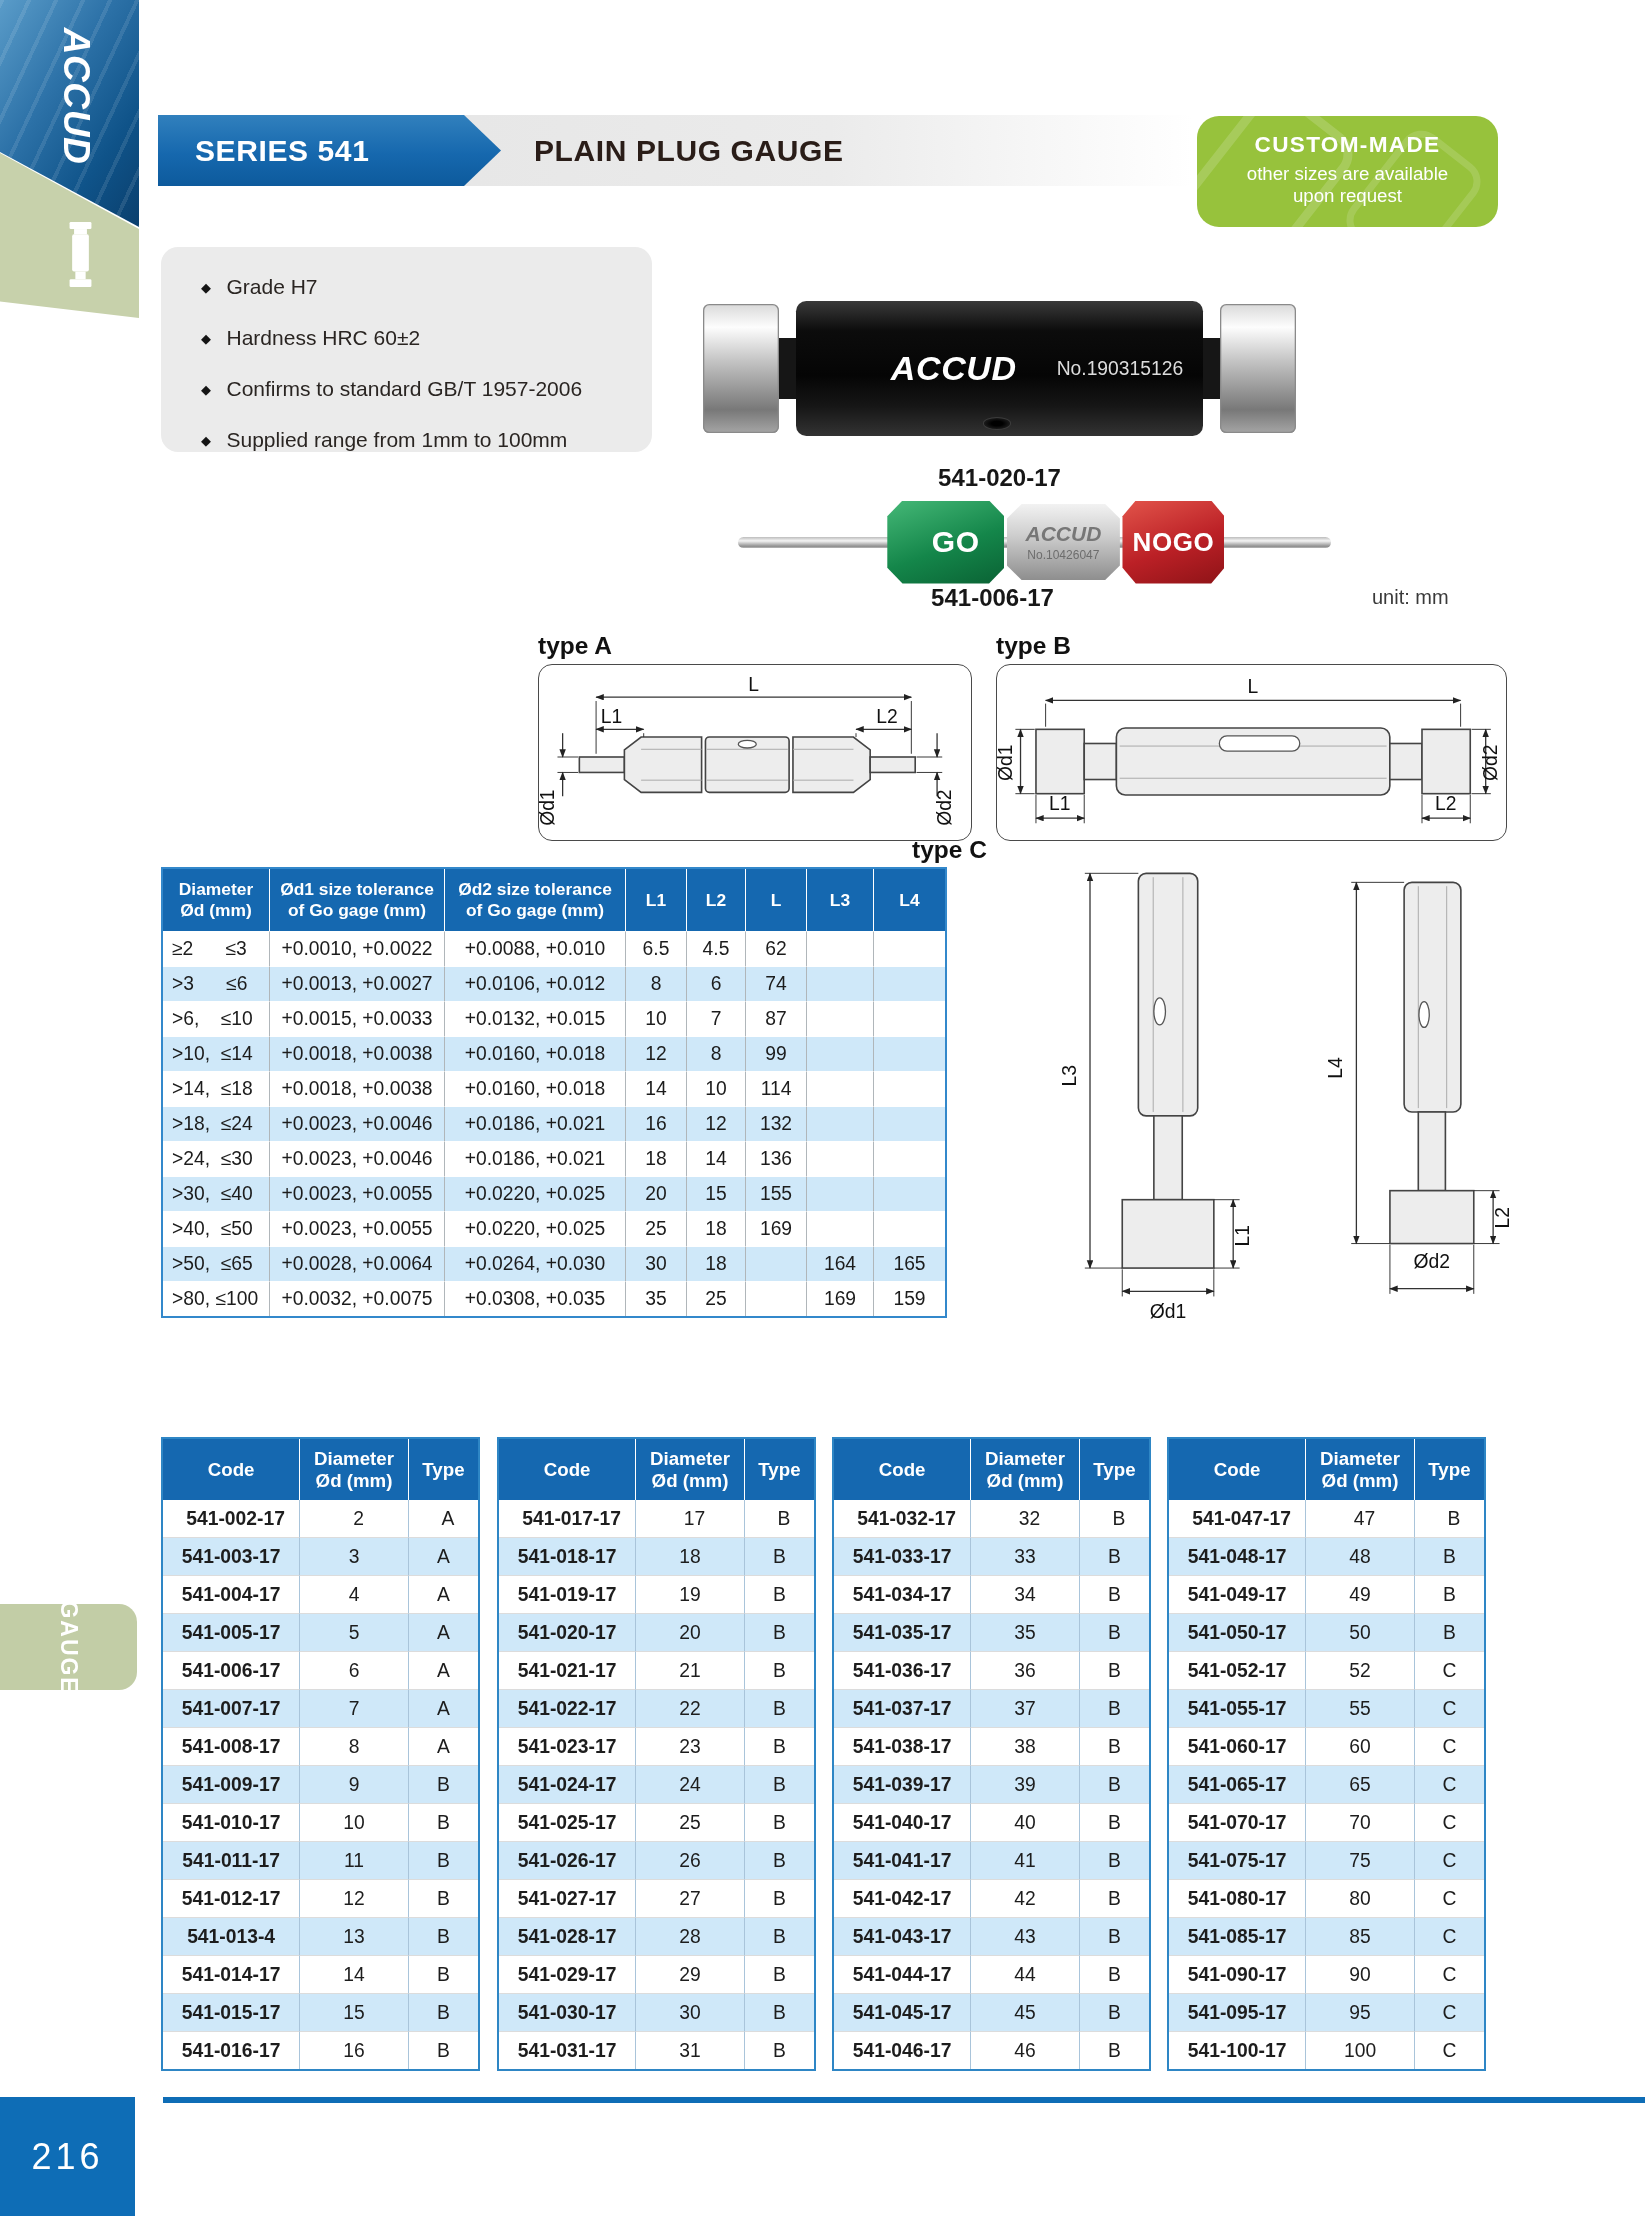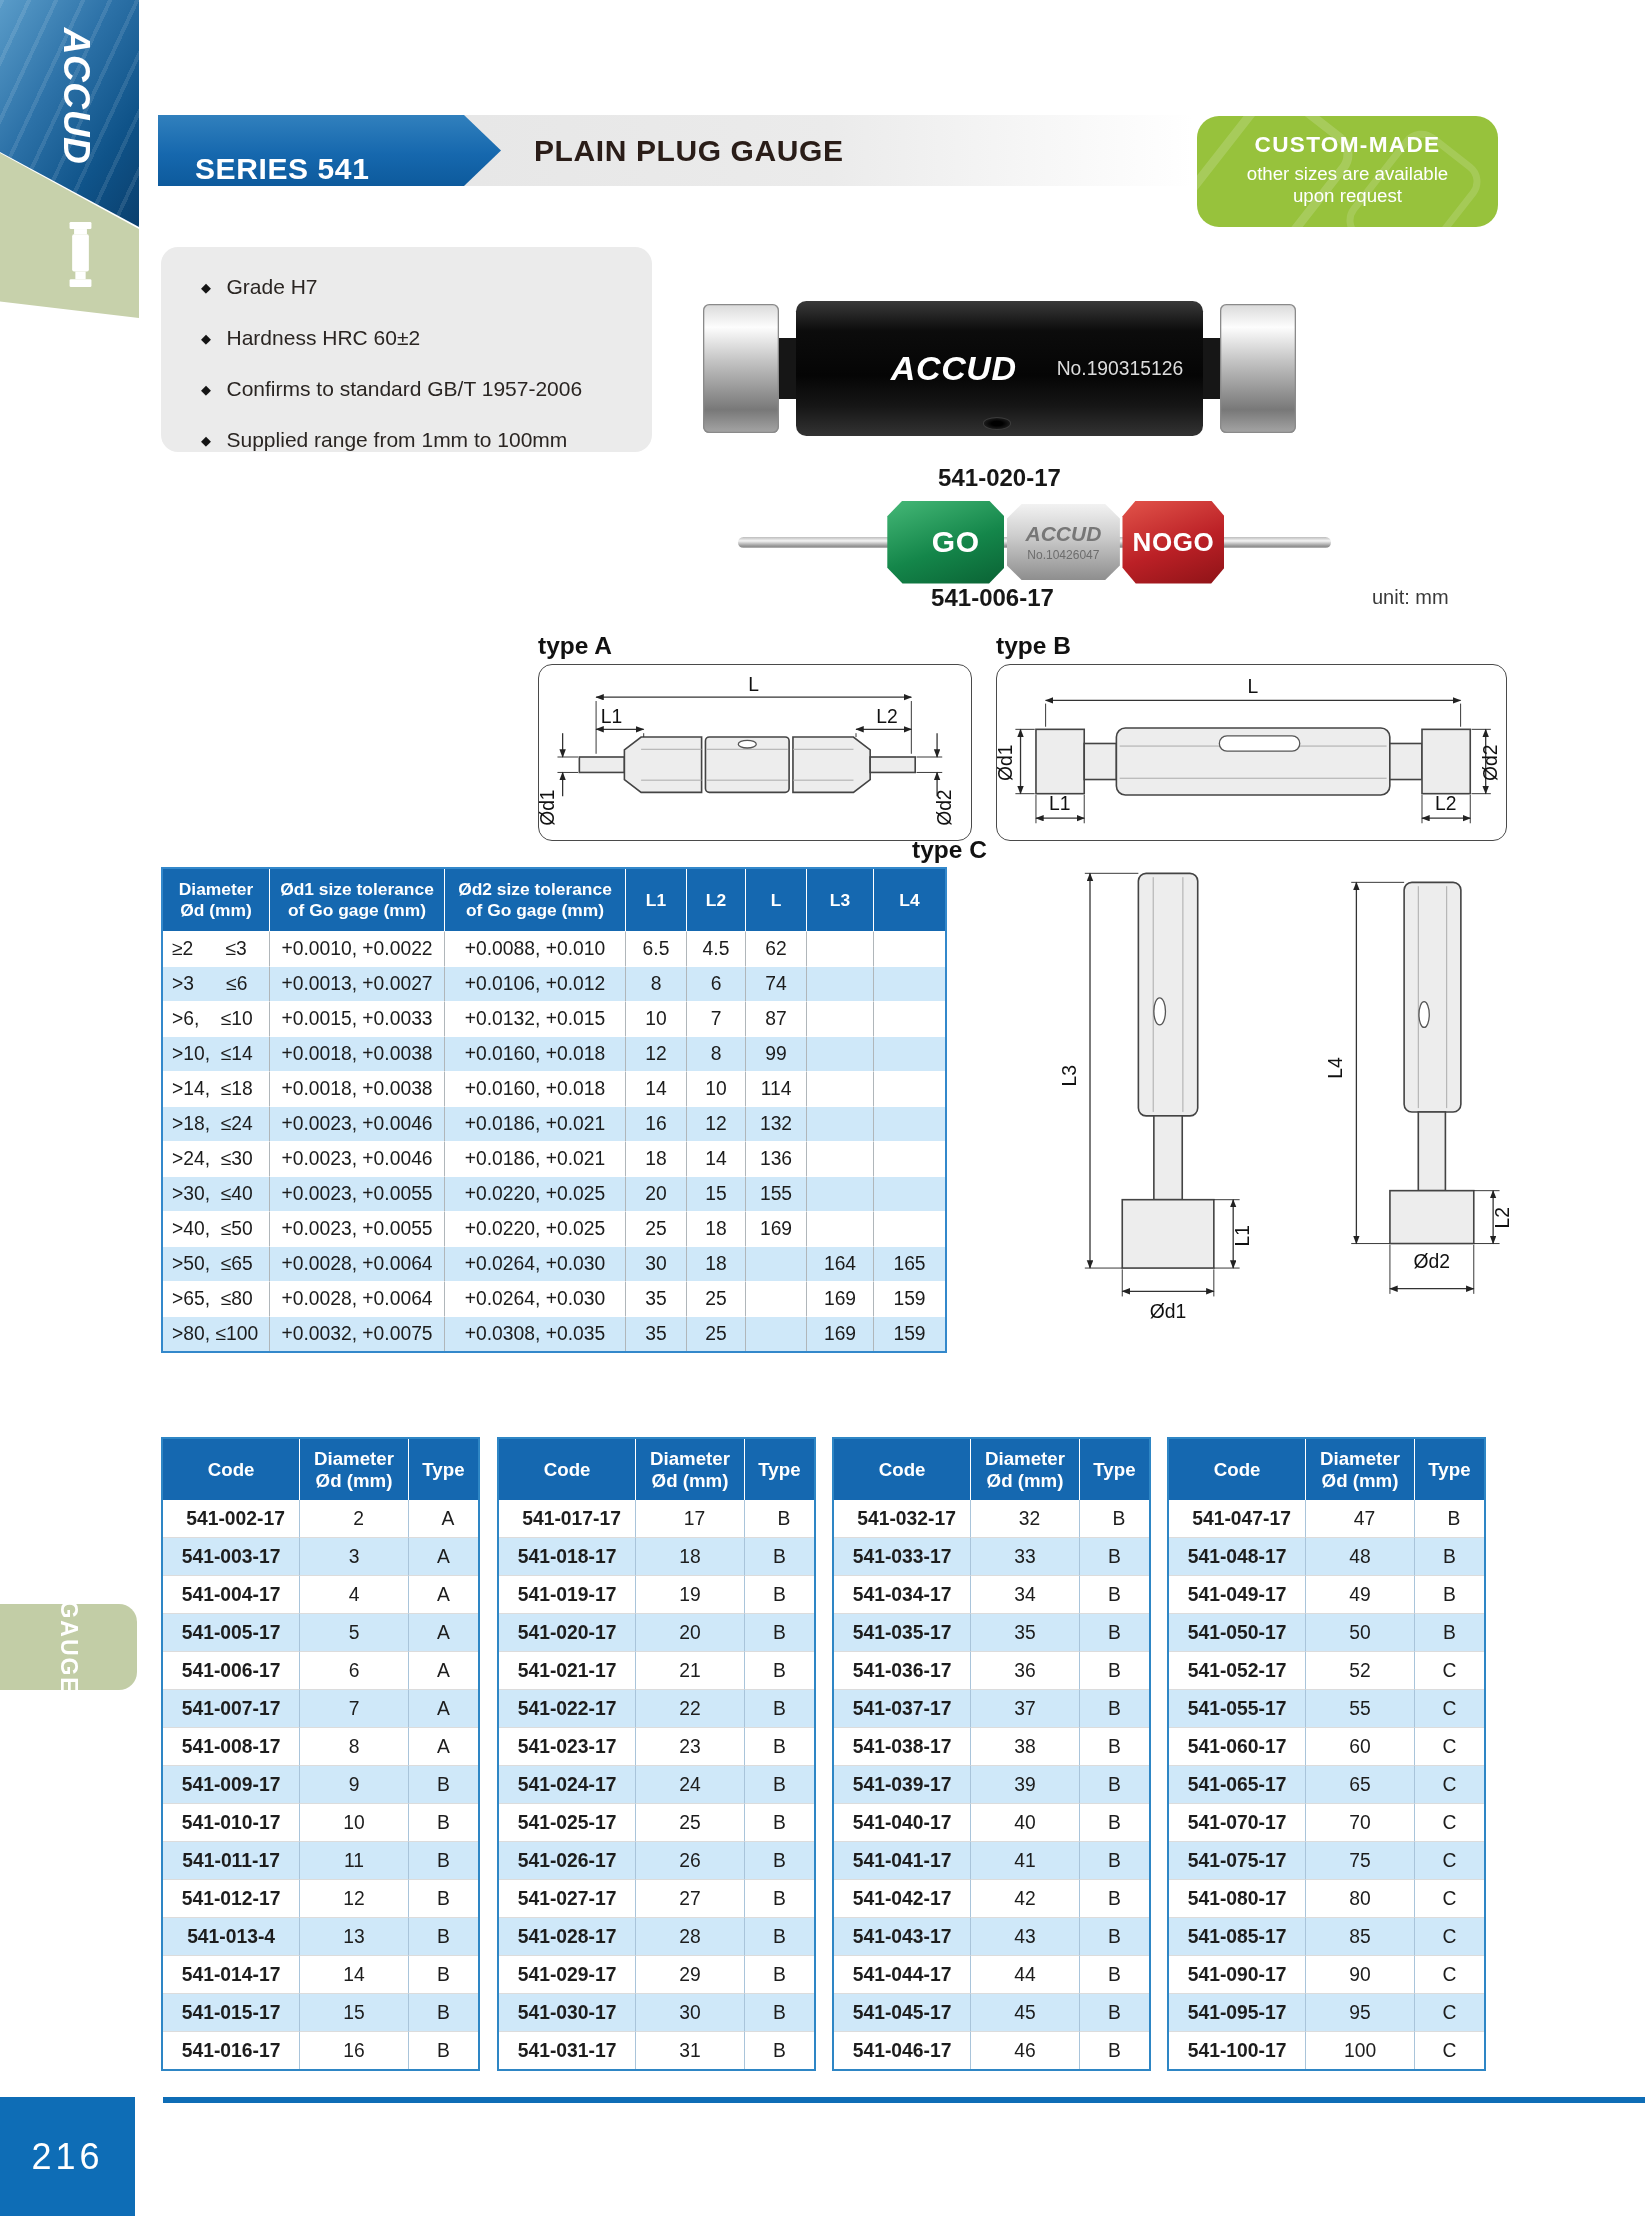--- a/index.html
+++ b/index.html
@@ -25,21 +25,21 @@
   .page-num{position:absolute;left:0;top:2097px;width:135px;height:119px;background:#0e6db6;
     color:#fff;font-size:36px;letter-spacing:3.9px;display:flex;align-items:center;justify-content:center;}
   .footer-line{position:absolute;left:163px;top:2097px;width:1482px;height:5.8px;background:#0e6db6;}
 
   
   .banner-gray{position:absolute;left:387px;top:115px;width:806px;height:71px;
     background:linear-gradient(to right,#e6e6e6 0%,#ebebeb 55%,rgba(238,238,238,0) 100%);}
   .banner-blue{position:absolute;left:158px;top:115px;width:343px;height:71px;
     clip-path:polygon(0 0,calc(100% - 37px) 0,100% 50%,calc(100% - 37px) 100%,0 100%);
     background:linear-gradient(180deg,#3180bd 0%,#1668ae 55%,#0d5a9c 100%);
-    display:flex;align-items:flex-end;}
+    display:flex;align-items:center;}
   .banner-blue span{color:#fff;font-size:30px;font-weight:bold;padding-left:37px;letter-spacing:0.6px;}
   .page-title{position:absolute;left:534px;top:115px;height:71px;line-height:71px;
     font-size:30px;font-weight:800;color:#2a1d18;letter-spacing:0.6px;}
 
   
   .badge{position:absolute;left:1197px;top:116px;width:301px;height:111px;background:#97c23c;
     border-radius:22px;color:#fff;text-align:center;overflow:hidden;}
   .badge::before{content:"";position:absolute;left:11.6px;top:-19.3px;width:97px;height:148px;
     border:9px solid rgba(255,255,255,.16);border-radius:26px;transform:rotate(38deg);}
   .badge::after{content:"";position:absolute;right:39px;bottom:-39px;width:77px;height:116px;
@@ -458,30 +458,20 @@
           <td>&gt;50,  ≤65</td>
           <td>+0.0028, +0.0064</td>
           <td>+0.0264, +0.030</td>
           <td>30</td>
           <td>18</td>
           <td></td>
           <td>164</td>
           <td>165</td>
         </tr>
         <tr>
-          <td>&gt;65,  ≤80</td>
-          <td>+0.0028, +0.0064</td>
-          <td>+0.0264, +0.030</td>
-          <td>35</td>
-          <td>25</td>
-          <td></td>
-          <td>169</td>
-          <td>159</td>
-        </tr>
-        <tr>
           <td>&gt;80, ≤100</td>
           <td>+0.0032, +0.0075</td>
           <td>+0.0308, +0.035</td>
           <td>35</td>
           <td>25</td>
           <td></td>
           <td>169</td>
           <td>159</td>
         </tr>
       </tbody>

